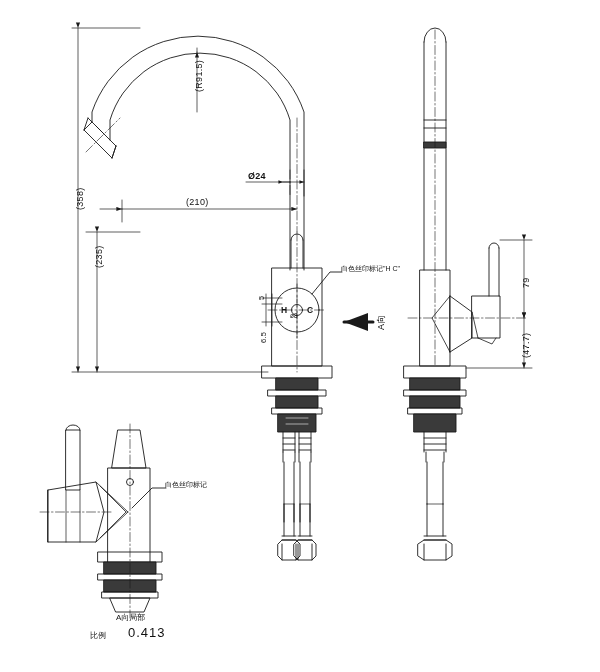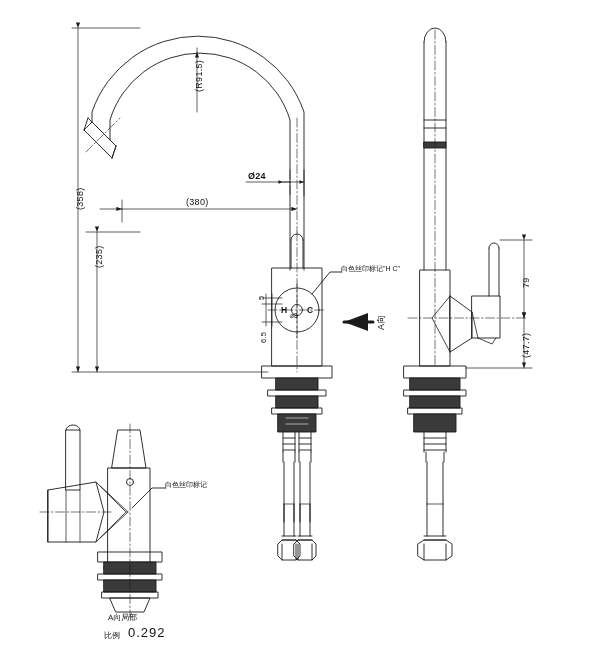--- a/index.html
+++ b/index.html
@@ -233,21 +233,21 @@
         <path d="M132,508 L152,488 L166,488"></path>
       </g>
 
     </g>
   </svg>
 
   <div class="lbl dim rot90" style="left:76px;top:210px;">(358)</div>
 
   <div class="lbl dim rot90" style="left:95px;top:268px;">(235)</div>
 
-  <div class="lbl dim" style="left:186px;top:198px;">(380)</div>
+  <div class="lbl dim" style="left:186px;top:198px;">(210)</div>
 
   <div class="lbl dim rot90" style="left:195px;top:92px;">(R91.5)</div>
 
   <div class="lbl dim" style="left:248px;top:172px;font-weight:bold;">Ø24</div>
 
   <div class="lbl hc" style="left:281px;top:306px;">H</div>
 
   <div class="lbl hc" style="left:307px;top:306px;">C</div>
 
   <div class="lbl dim-xs" style="left:290px;top:313px;">ø8</div>
@@ -259,19 +259,19 @@
   <div class="lbl note" style="left:341px;top:265px;">白色丝印标记"H C"</div>
 
   <div class="lbl dim rot90" style="left:377px;top:330px;">A向</div>
 
   <div class="lbl dim rot90" style="left:522px;top:288px;">79</div>
 
   <div class="lbl dim rot90" style="left:522px;top:358px;">(47.7)</div>
 
   <div class="lbl note" style="left:165px;top:481px;">白色丝印标记</div>
 
-  <div class="lbl cap" style="left:108px;top:614px;">A向局部</div>
-
-  <div class="lbl cap" style="left:104px;top:632px;text-align:center;">比例</div>
-
-  <div class="lbl capnum" style="left:128px;top:626px;">0.292</div>
+  <div class="lbl cap" style="left:116px;top:614px;">A向局部</div>
+
+  <div class="lbl cap" style="left:90px;top:632px;text-align:center;">比例</div>
+
+  <div class="lbl capnum" style="left:128px;top:626px;">0.413</div>
 
 </div>
 
 </body></html>

